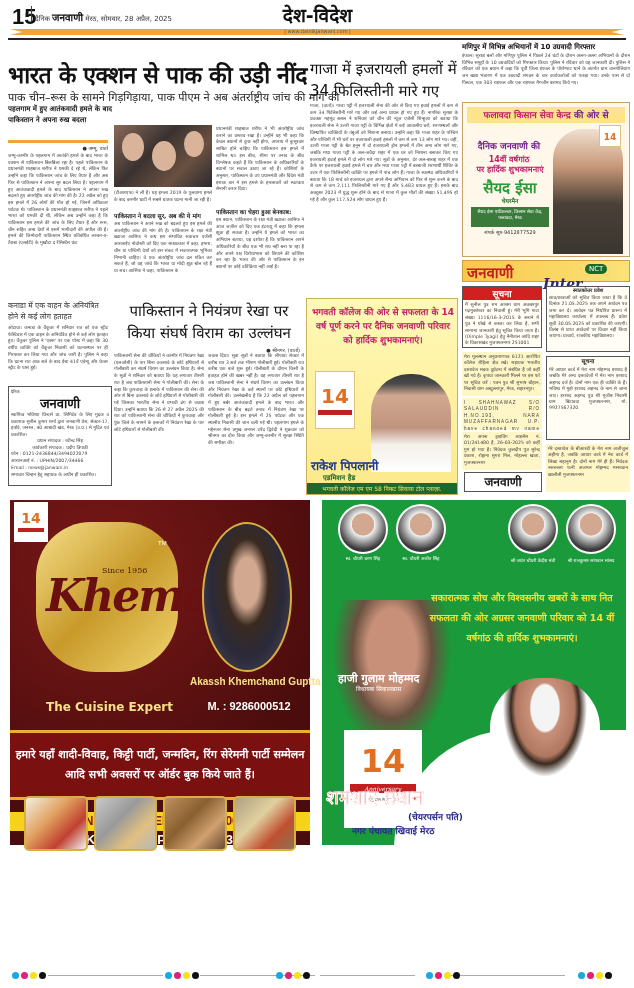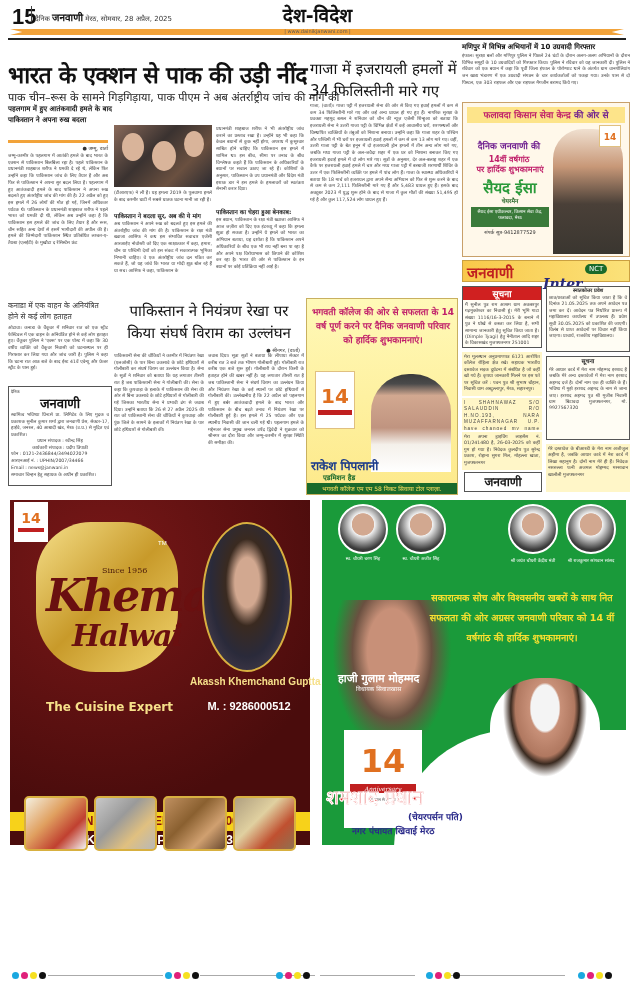--- a/index.html
+++ b/index.html
@@ -213,25 +213,25 @@
 
 <div class="abs ad-khema">
   <div class="kh-14">
       <b>14</b>
       <i></i>
     </div>
   <div class="kh-pot"></div>
   <div class="kh-tm">TM</div>
   <div class="kh-since">Since 1956</div>
   <div class="kh-khema">Khema</div>
-  <div class="kh-halwai">Halwai</div>
   <div class="kh-exp">The Cuisine Expert</div>
   <div class="kh-photo"></div>
   <div class="kh-pname">Akassh Khemchand Guptta</div>
   <div class="kh-mob">M. : 9286000512</div>
+  <div class="kh-band">हमारे यहाँ शादी-विवाह, किट्टी पार्टी, जन्मदिन, रिंग सेरेमनी पार्टी सम्मेलन आदि सभी अवसरों पर ऑर्डर बुक किये जाते हैं।</div>
   <div class="kh-foods" style="top:298px;height:0;"></div>
   <div style="position:absolute;left:14px;top:254px;width:272px;height:0;"></div>
 
   <div class="kh-address">BUDHANA GATE, MEERUT - 250002 (U.P.)</div>
   <div class="kh-contact">SHYAM KUMAR GUPTA  M. : 9837336437</div>
 </div>
 
 <div class="abs" style="left:24px;top:806px;width:272px;height:0;"></div>
 <div class="abs" style="left:24px;top:802px;width:272px;height:0;"></div>
 

